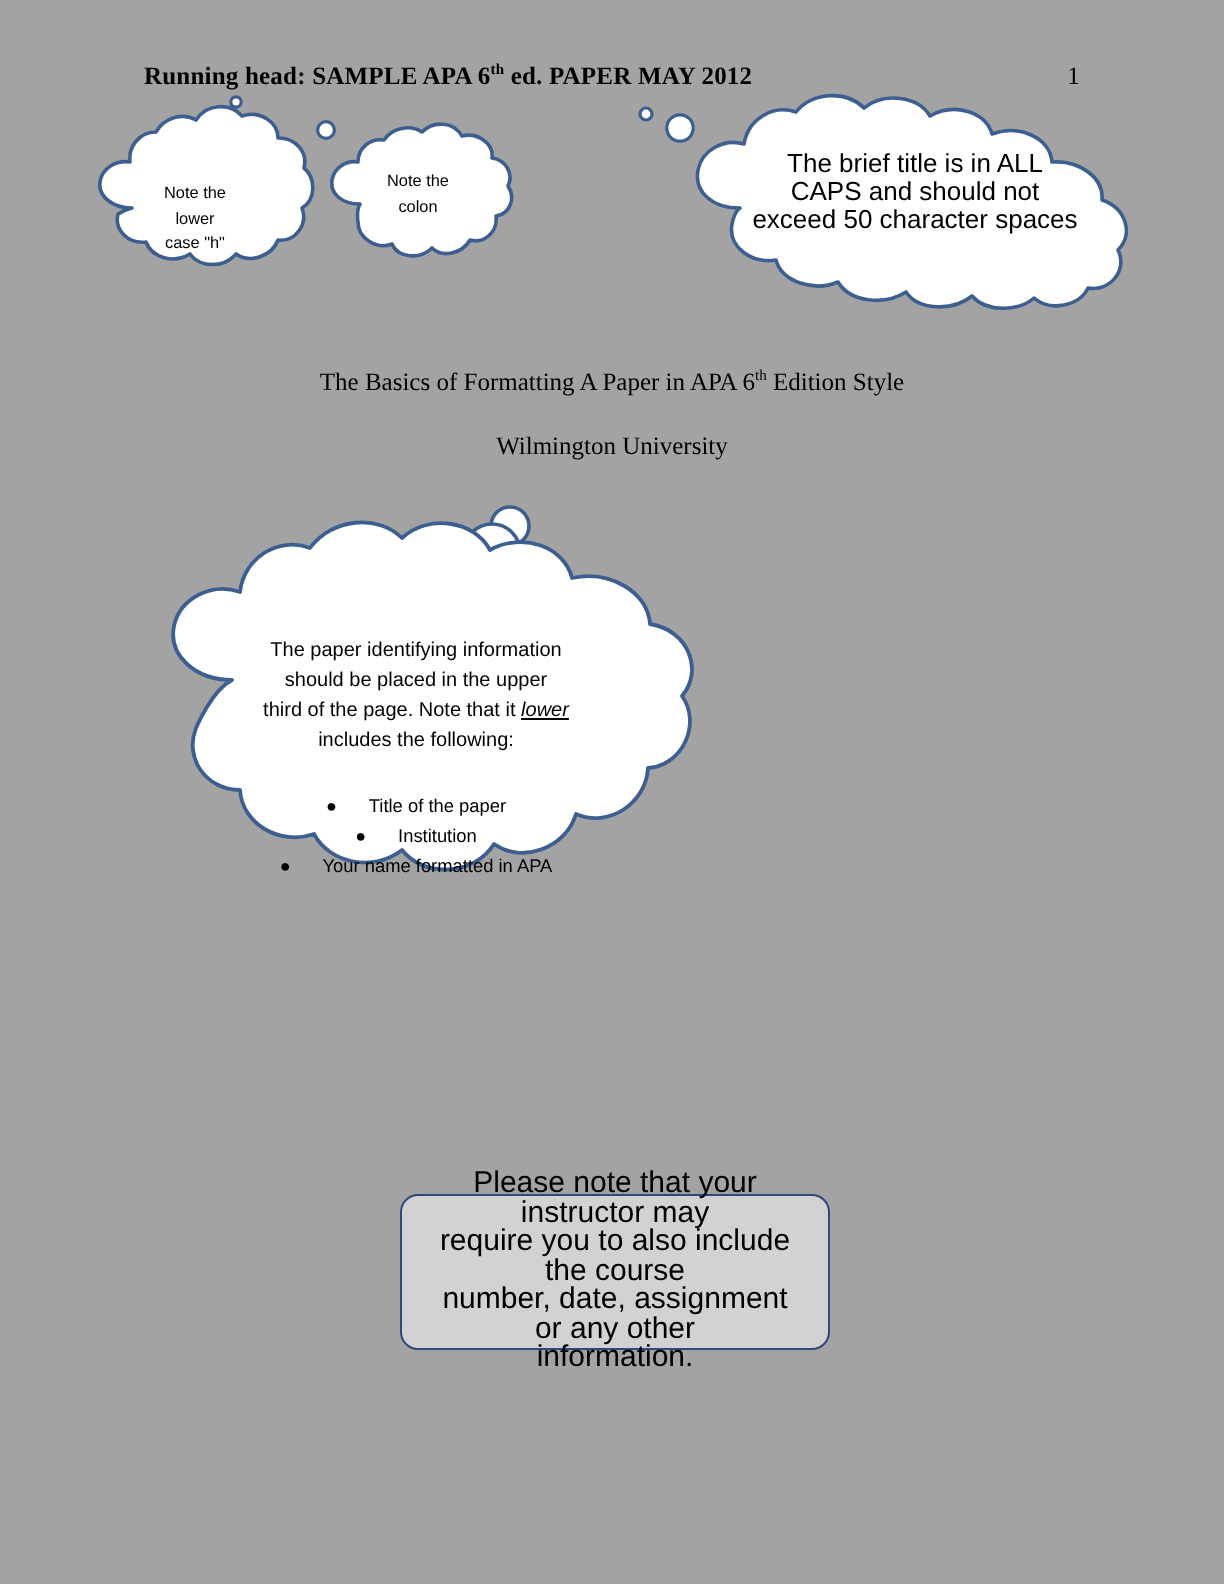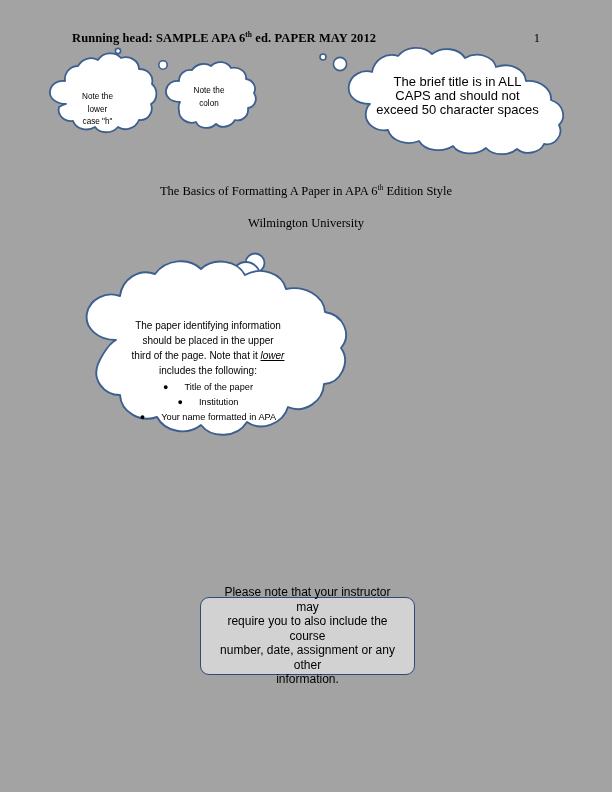--- a/index.html
+++ b/index.html
@@ -105,21 +105,21 @@
     font-size: 13px; line-height: 14px;
   }
 
   #bubble-identifying-info { left: 70px; top: 252px; width: 278px; height: 200px; }
   #bubble-identifying-info .bubble-text {
     left: 38px; top: 66px; width: 200px;
     font-size: 10px; line-height: 15px;
   }
   #bubble-identifying-info .bullet-list {
     position: absolute;
-    left: 28px; top: 128px; width: 220px;
+    left: 28px; top: 144px; width: 220px;
     font-family: "Liberation Sans", sans-serif;
     font-size: 9.2px;
     line-height: 15px;
     text-align: center;
     color: #000000;
   }
   #bubble-identifying-info .bullet-list .bi {
     display: block;
     white-space: nowrap;
   }
@@ -140,21 +140,21 @@
     box-sizing: border-box;
     background: #d2d2d2;
     border: 1.6px solid #2e4a77;
     border-radius: 9px;
     display: flex;
     align-items: center;
     justify-content: center;
   }
   .callout-box .callout-text {
     font-family: "Liberation Sans", sans-serif;
-    font-size: 12px;
+    font-size: 15px;
     line-height: 14.5px;
     text-align: center;
     color: #000000;
     width: 180px;
     white-space: pre-line;
   }
 </style>
 </head>
 <body>
 

